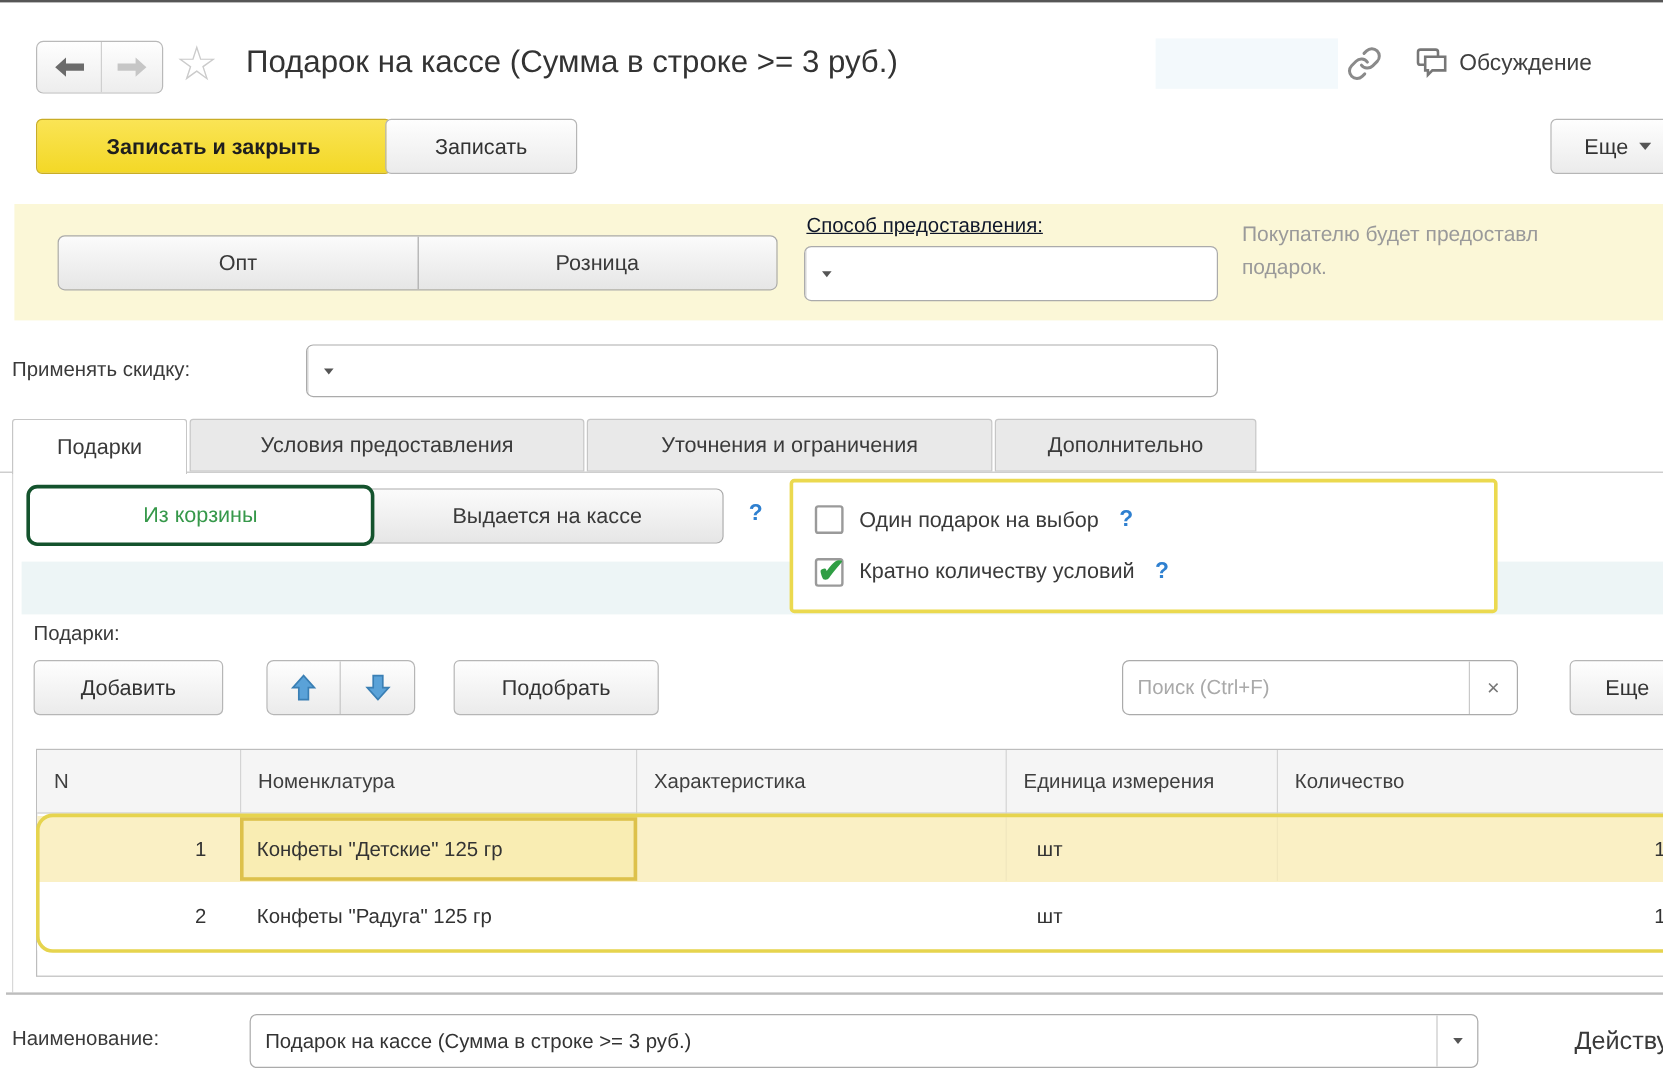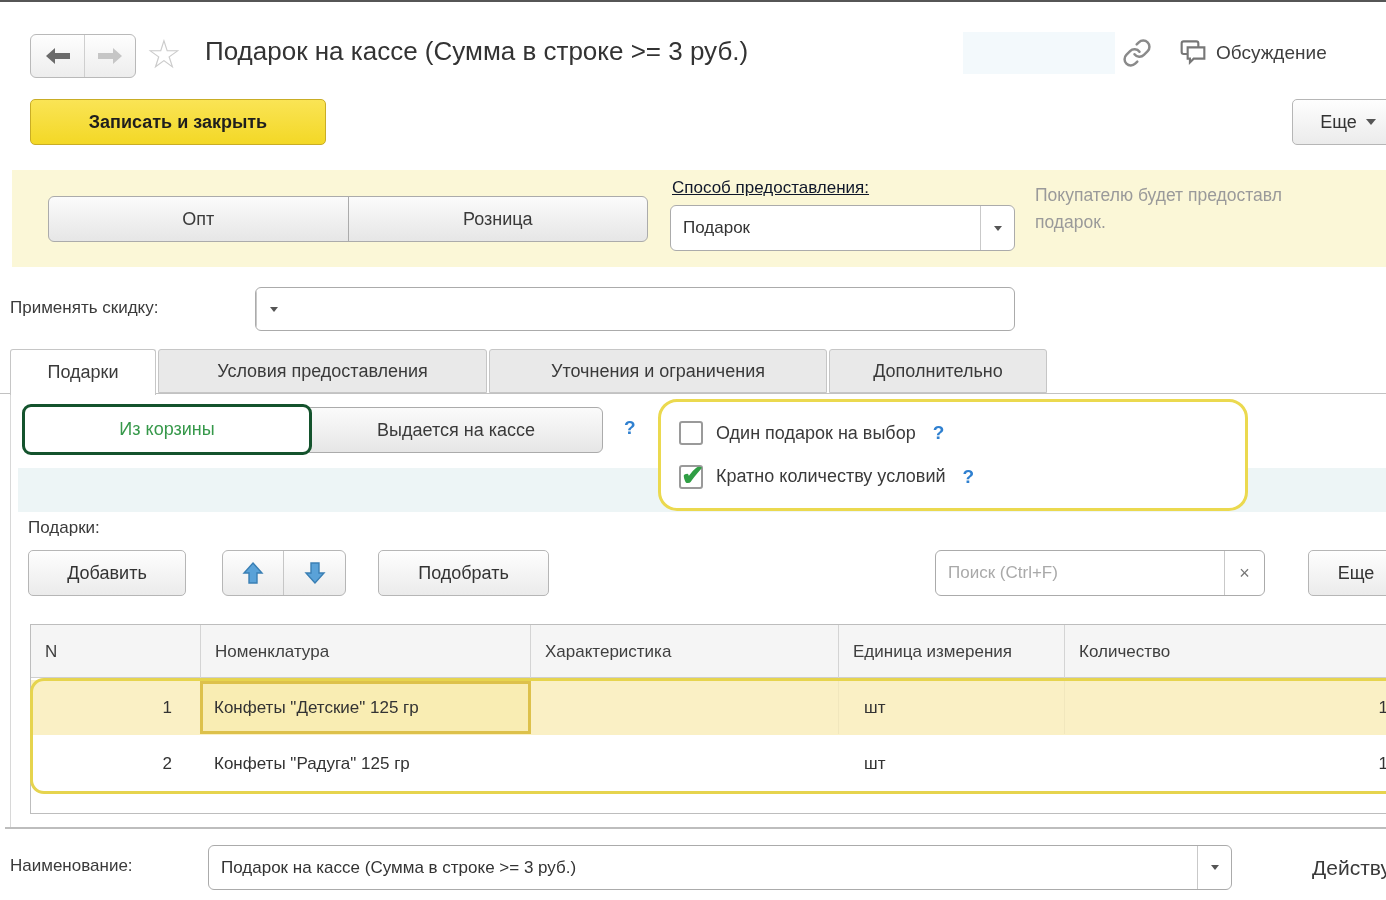--- a/index.html
+++ b/index.html
@@ -86,21 +86,21 @@
   .toggle-oth{ left:309px; top:405px; width:294px; height:46px;
     background:linear-gradient(180deg,#fbfbfb,#e6e6e6); border:1px solid #ababab;
     border-radius:0 6px 6px 0; display:flex; align-items:center; justify-content:center;
     font-size:18px; color:#3a3a3a;}
   .help{ color:#2f80d0; font-weight:bold; font-size:19px;}
   .toggle-help{ left:624px; top:415px;}
 
   
   .hint-strip{ left:18px; top:466px; width:1368px; height:44px; background:#edf5f6;}
   .cb-group{ left:658px; top:397px; width:590px; height:112px; background:#fff;
-    border:3px solid #ebd94f; border-radius:19px; z-index:2;
+    border:3px solid #ebd94f; border-radius:4px; z-index:2;
     display:flex; flex-direction:column; justify-content:space-evenly; padding:4px 18px;}
   .cb-row{ display:flex; align-items:center; gap:13px; height:32px;}
   .cb-box{ width:24px; height:24px; background:#fff; border:2px solid #9a9a9a; border-radius:3px;
     position:relative; flex:0 0 auto;}
   .cb-box.checked::after{ content:"✔"; position:absolute; left:0px; top:-8px;
     color:#2f9e44; font-size:28px; font-weight:bold;}
   .cb-label{ font-size:18px; color:#3a3a3a; white-space:nowrap;}
   .cb-help{ margin-left:4px;}
 
   
@@ -174,33 +174,33 @@
   </div>
   <div class="abs icon-disc">
     <svg width="34" height="32" viewBox="0 0 24 24">
       <rect x="3.5" y="4" width="12.5" height="9.5" rx="1.5" fill="#fff" stroke="#777" stroke-width="1.6"></rect>
       <path d="M8 8.5 h12.5 v8.5 h-8 l-2.8 2.8 v-2.8 H8 z" fill="#fff" stroke="#777" stroke-width="1.6"></path>
     </svg>
   </div>
   <div class="abs disc-label">Обсуждение</div>
 
   <div class="btn btn-yellow btn-save-close">Записать и закрыть</div>
+  <div class="btn btn-save">Записать</div>
   <div class="btn btn-more-top">
     <span>Еще</span>
       <span class="caret"></span>
   </div>
 
   <div class="abs scope-panel"></div>
   <div class="abs segmented">
     <div class="segment">Опт</div>
     <div class="segment">Розница</div>
   </div>
   <div class="abs method-label">Способ предоставления:</div>
   <div class="select method-select">
-    <div class="val">Подарок</div>
     <div class="dd">
         <span class="caret"></span>
       </div>
   </div>
   <div class="abs hint">
     <div>Покупателю будет предоставл</div>
     <div>подарок.</div>
   </div>
 
   <div class="abs apply-label">Применять скидку:</div>

